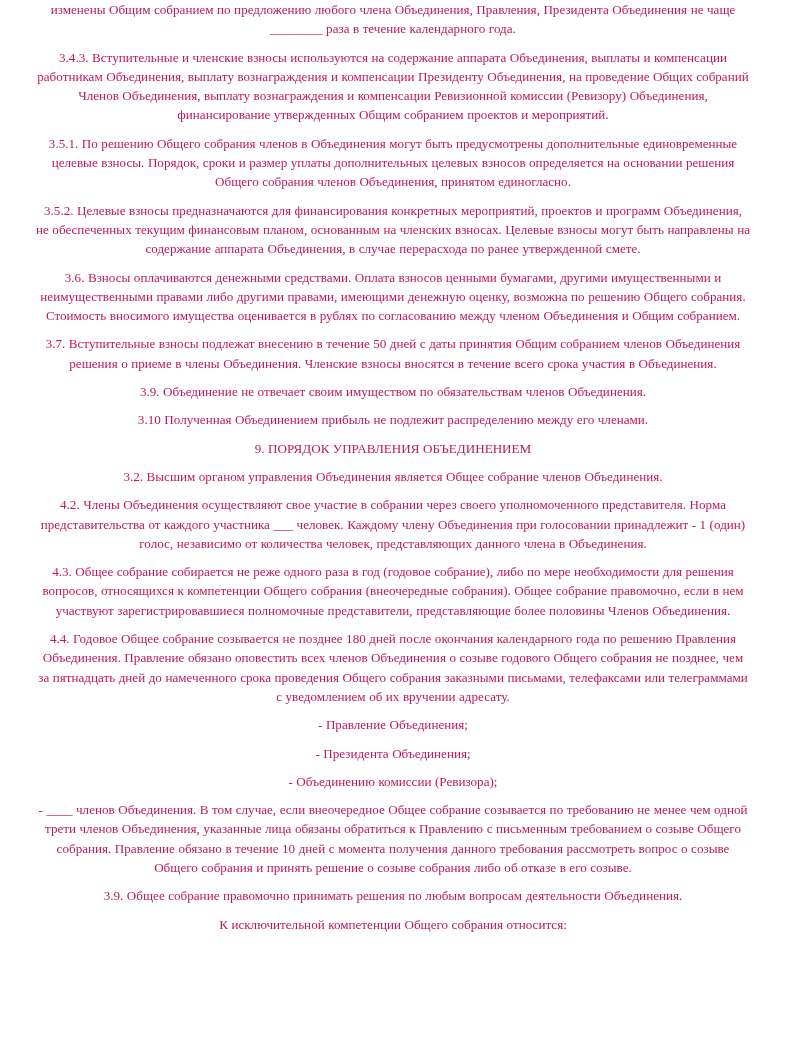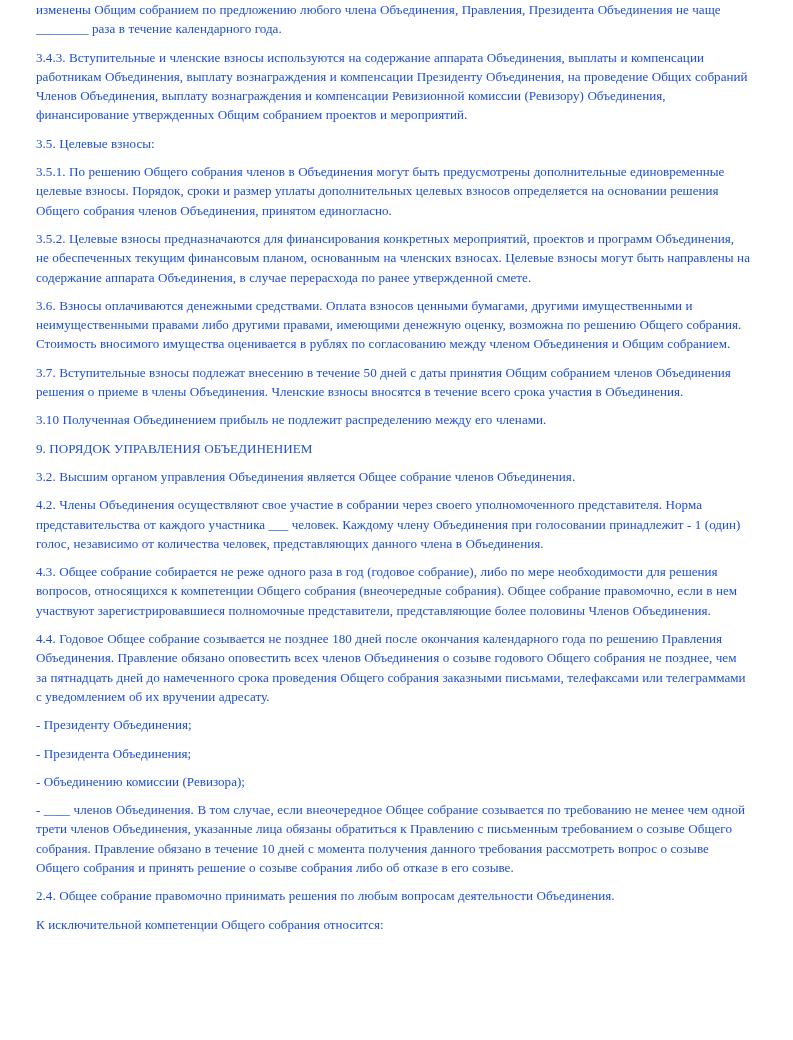--- a/index.html
+++ b/index.html
@@ -18,48 +18,48 @@
     box-sizing: border-box;
     width: 793px;
     height: 1040px;
     padding: 0px 43px 0px 36px;
     background: #ffffff;
   }
   .para {
     margin: 0 0 9px 0;
     font-size: 13.1px;
     line-height: 19.3px;
-    text-align: left;
-    color: #1d4ed8;
+    text-align: center;
+    color: #be185d;
     word-spacing: 0.2px;
     letter-spacing: 0.01px;
   }
   .para.heading {
     margin: 0 0 9px 0;
   }
   .para.bullet {
     margin: 0 0 9px 0;
   }
 </style>
 </head>
 <body>
 
 <div id="doc-page">
     <p class="para">изменены Общим собранием по предложению любого члена Объединения, Правления, Президента Объединения не чаще ________ раза в течение календарного года.</p>
     <p class="para">3.4.3. Вступительные и членские взносы используются на содержание аппарата Объединения, выплаты и компенсации работникам Объединения, выплату вознаграждения и компенсации Президенту Объединения, на проведение Общих собраний Членов Объединения, выплату вознаграждения и компенсации Ревизионной комиссии (Ревизору) Объединения, финансирование утвержденных Общим собранием проектов и мероприятий.</p>
-    <p class="para">3.5. Целевые взносы:</p>
     <p class="para">3.5.1. По решению Общего собрания членов в Объединения могут быть предусмотрены дополнительные единовременные целевые взносы. Порядок, сроки и размер уплаты дополнительных целевых взносов определяется на основании решения Общего собрания членов Объединения, принятом единогласно.</p>
     <p class="para">3.5.2. Целевые взносы предназначаются для финансирования конкретных мероприятий, проектов и программ Объединения, не обеспеченных текущим финансовым планом, основанным на членских взносах. Целевые взносы могут быть направлены на содержание аппарата Объединения, в случае перерасхода по ранее утвержденной смете.</p>
     <p class="para">3.6. Взносы оплачиваются денежными средствами. Оплата взносов ценными бумагами, другими имущественными и неимущественными правами либо другими правами, имеющими денежную оценку, возможна по решению Общего собрания. Стоимость вносимого имущества оценивается в рублях по согласованию между членом Объединения и Общим собранием.</p>
     <p class="para">3.7. Вступительные взносы подлежат внесению в течение 50 дней с даты принятия Общим собранием членов Объединения решения о приеме в члены Объединения. Членские взносы вносятся в течение всего срока участия в Объединения.</p>
+    <p class="para">3.9. Объединение не отвечает своим имуществом по обязательствам членов Объединения.</p>
     <p class="para">3.10 Полученная Объединением прибыль не подлежит распределению между его членами.</p>
     <p class="para heading">9. ПОРЯДОК УПРАВЛЕНИЯ ОБЪЕДИНЕНИЕМ</p>
     <p class="para">3.2. Высшим органом управления Объединения является Общее собрание членов Объединения.</p>
     <p class="para">4.2. Члены Объединения осуществляют свое участие в собрании через своего уполномоченного представителя. Норма представительства от каждого участника ___ человек. Каждому члену Объединения при голосовании принадлежит - 1 (один) голос, независимо от количества человек, представляющих данного члена в Объединения.</p>
     <p class="para">4.3. Общее собрание собирается не реже одного раза в год (годовое собрание), либо по мере необходимости для решения вопросов, относящихся к компетенции Общего собрания (внеочередные собрания). Общее собрание правомочно, если в нем участвуют зарегистрировавшиеся полномочные представители, представляющие более половины Членов Объединения.</p>
     <p class="para">4.4. Годовое Общее собрание созывается не позднее 180 дней после окончания календарного года по решению Правления Объединения. Правление обязано оповестить всех членов Объединения о созыве годового Общего собрания не позднее, чем за пятнадцать дней до намеченного срока проведения Общего собрания заказными письмами, телефаксами или телеграммами с уведомлением об их вручении адресату.</p>
-    <p class="para bullet">- Президенту Объединения;</p>
+    <p class="para bullet">- Правление Объединения;</p>
     <p class="para bullet">- Президента Объединения;</p>
     <p class="para bullet">- Объединению комиссии (Ревизора);</p>
     <p class="para bullet">- ____ членов Объединения. В том случае, если внеочередное Общее собрание созывается по требованию не менее чем одной трети членов Объединения, указанные лица обязаны обратиться к Правлению с письменным требованием о созыве Общего собрания. Правление обязано в течение 10 дней с момента получения данного требования рассмотреть вопрос о созыве Общего собрания и принять решение о созыве собрания либо об отказе в его созыве.</p>
-    <p class="para">2.4. Общее собрание правомочно принимать решения по любым вопросам деятельности Объединения.</p>
+    <p class="para">3.9. Общее собрание правомочно принимать решения по любым вопросам деятельности Объединения.</p>
     <p class="para">К исключительной компетенции Общего собрания относится:</p>
   </div>
 
 </body></html>

